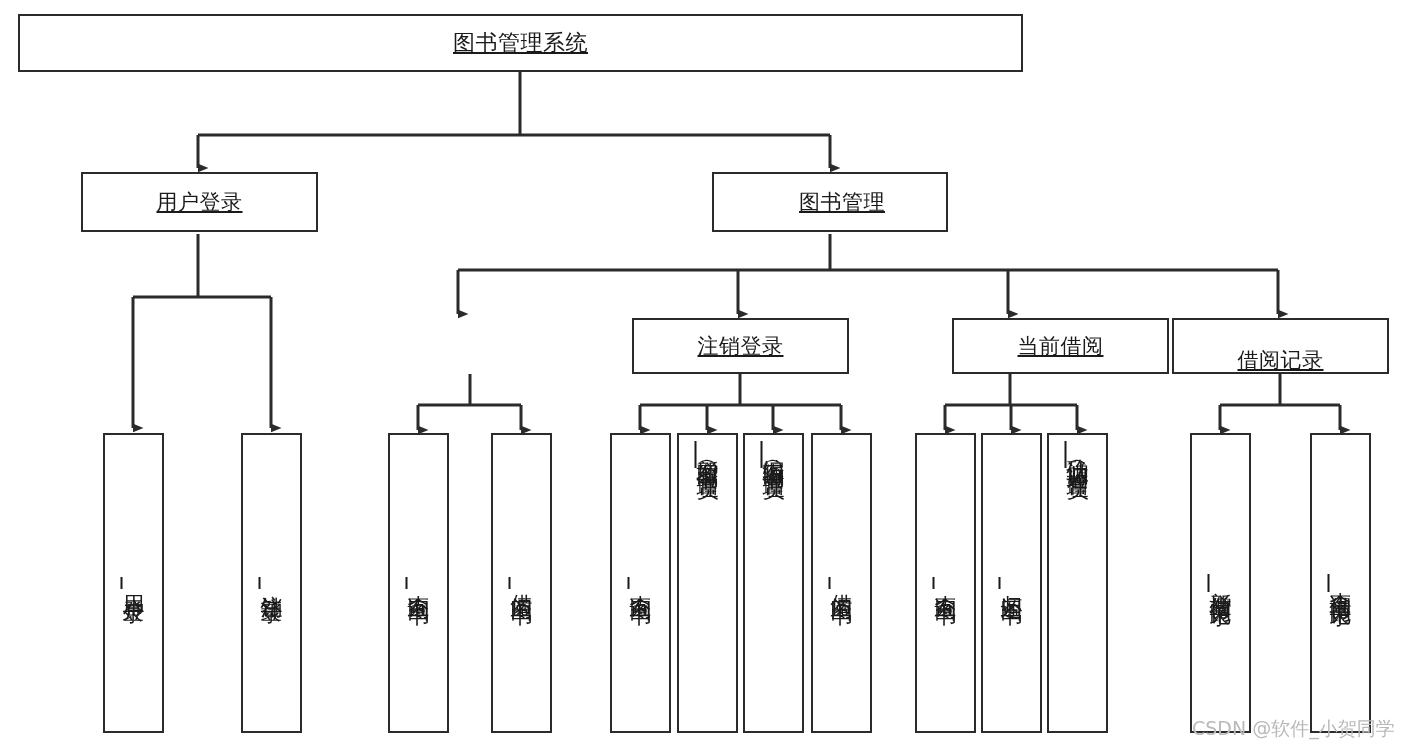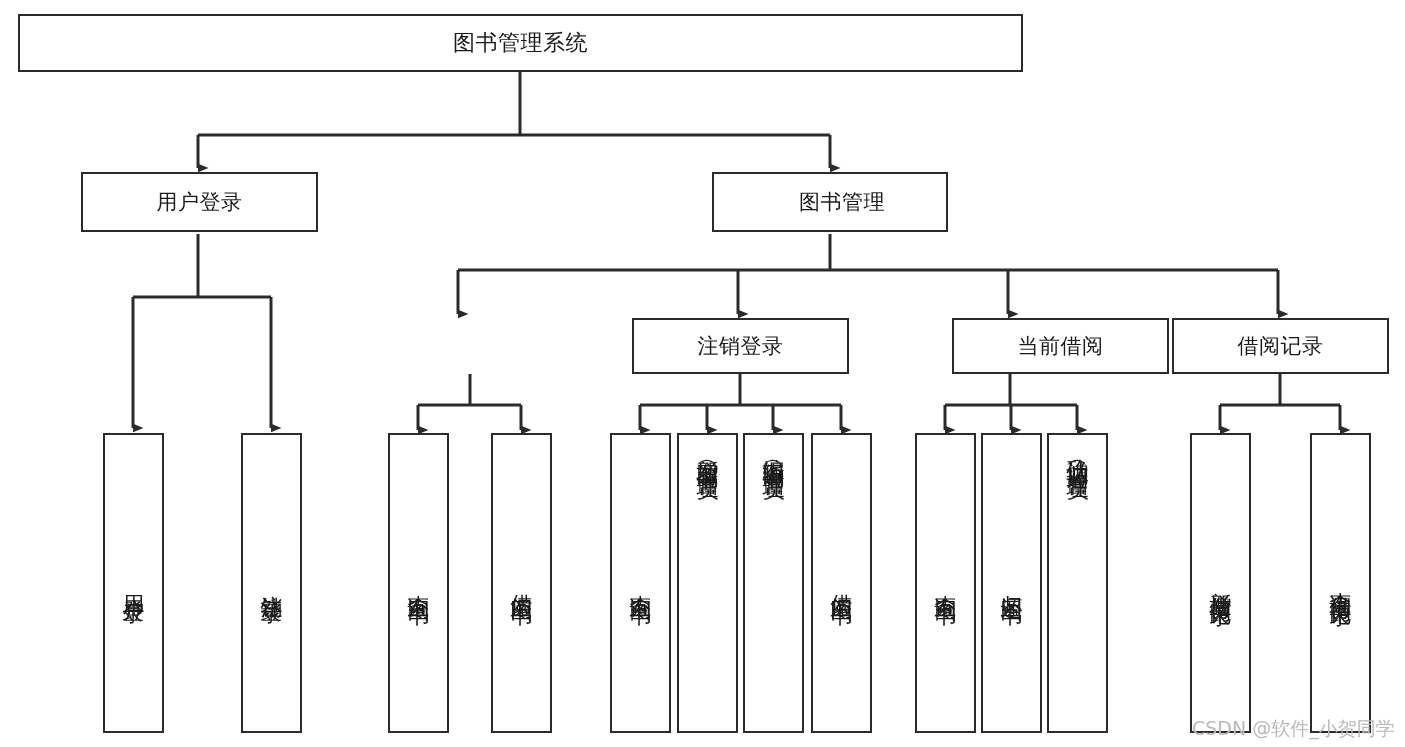--- a/index.html
+++ b/index.html
@@ -34,20 +34,21 @@
     display: flex;
     align-items: center;
     justify-content: center;
     color: #1a1a1a;
   }
   .node .label {
     display: block;
     line-height: 1.08;
     letter-spacing: 0.5px;
     white-space: pre-wrap;
+    text-decoration: underline;
   }
   
   .node.horiz .label {
     writing-mode: horizontal-tb;
     font-size: 21px;
     text-align: center;
   }
   .node.root .label { font-size: 22px; }
   
   .node.vert {
@@ -141,21 +142,21 @@
   <div class="node horiz" style="left:712px; top:172px; width:236px; height:60px;padding-left:24px;">
     <span class="label">图书管理</span>
   </div>
 
   <div class="node horiz" style="left:632px; top:318px; width:217px; height:56px;">
     <span class="label">注销登录</span>
   </div>
   <div class="node horiz" style="left:952px; top:318px; width:217px; height:56px;">
     <span class="label">当前借阅</span>
   </div>
-  <div class="node horiz" style="left:1172px; top:318px; width:217px; height:56px;">
+  <div class="node horiz" style="left:1172px; top:318px; width:217px; height:56px;align-items:flex-end;">
     <span class="label">借阅记录</span>
   </div>
 
   <div class="node vert mid" style="left:103px; top:433px; width:61px; height:300px;">
     <span class="label">用户登录</span>
   </div>
   <div class="node vert mid" style="left:241px; top:433px; width:61px; height:300px;">
     <span class="label">注销登录</span>
   </div>
 

